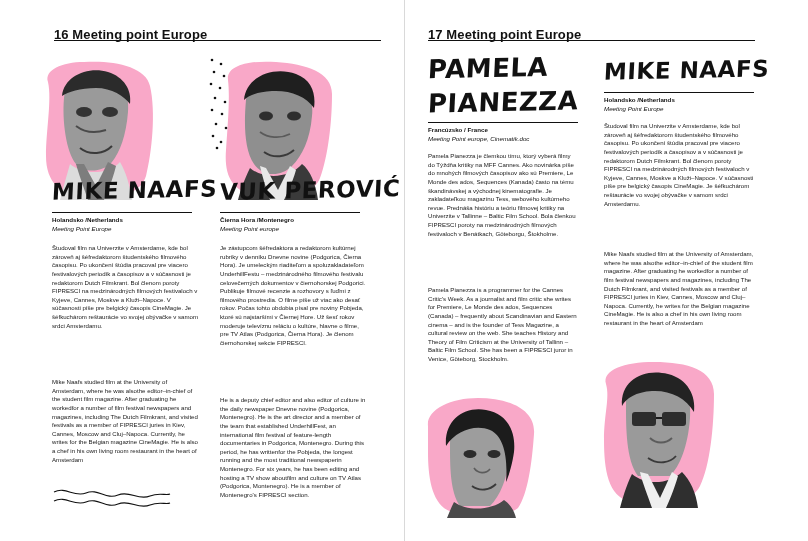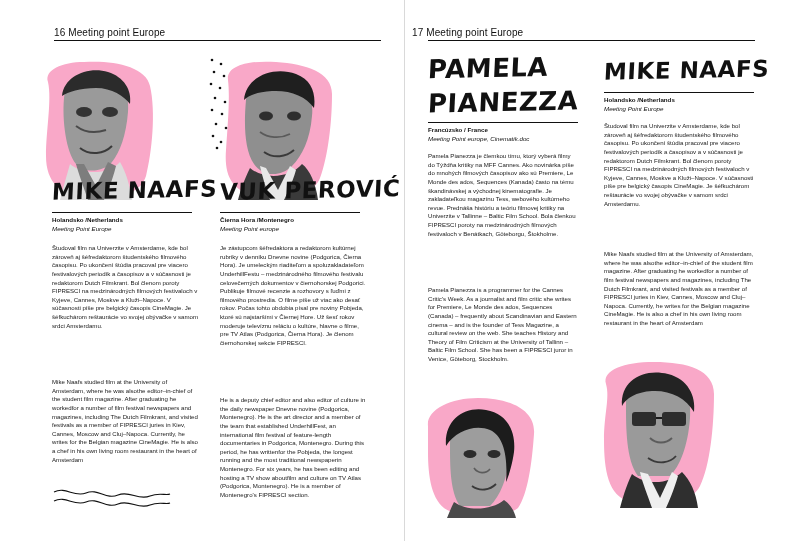--- a/index.html
+++ b/index.html
@@ -17,22 +17,22 @@
   }
   .spread-divider {
     position: absolute;
     left: 404px; top: 0;
     width: 1px; height: 541px;
     background: #d9d9d9;
   }
   
   .folio {
     position: absolute;
-    font-size: 10px;
-    font-weight: normal;
+    font-size: 13px;
+    font-weight: bold;
     color: #111;
     letter-spacing: .1px;
   }
   .folio-rule {
     position: absolute;
     height: 1px;
     background: #111;
   }
   
   .col-text {
@@ -80,21 +80,21 @@
 </head>
 <body>
 
 <div id="page">
 
   <div class="spread-divider"></div>
 
   <div class="folio" style="left:54px; top:27px;">16 Meeting point Europe</div>
   <div class="folio-rule" style="left:54px; top:40px; width:327px;"></div>
 
-  <div class="folio" style="left:412px; top:27px;">17 Meeting point Europe</div>
+  <div class="folio" style="left:428px; top:27px;">17 Meeting point Europe</div>
   <div class="folio-rule" style="left:428px; top:40px; width:327px;"></div>
 
   <div class="photo" style="left:40px; top:60px; width:118px; height:140px;">
     <svg viewBox="0 0 118 140" width="118" height="140">
       <path d="M8,22 C4,10 22,2 44,2 C72,0 106,6 110,26 C116,52 112,92 106,116 C100,136 72,140 48,138 C20,136 6,122 6,96 C6,70 12,40 8,22 Z" fill="#f9a8c8"></path>
       <g>
         <path d="M24,38 C26,18 46,10 62,13 C80,16 90,32 88,52 C86,76 80,92 72,102 C64,112 44,114 36,104 C26,92 22,60 24,38 Z" fill="#9a9a9a"></path>
         <path d="M22,36 C24,16 48,6 68,12 C84,17 92,30 90,44 C84,36 72,28 56,28 C40,28 28,32 22,36 Z" fill="#2b2b2b"></path>
         <ellipse cx="44" cy="52" rx="8" ry="5" fill="#333"></ellipse>
         <ellipse cx="70" cy="52" rx="8" ry="5" fill="#333"></ellipse>

